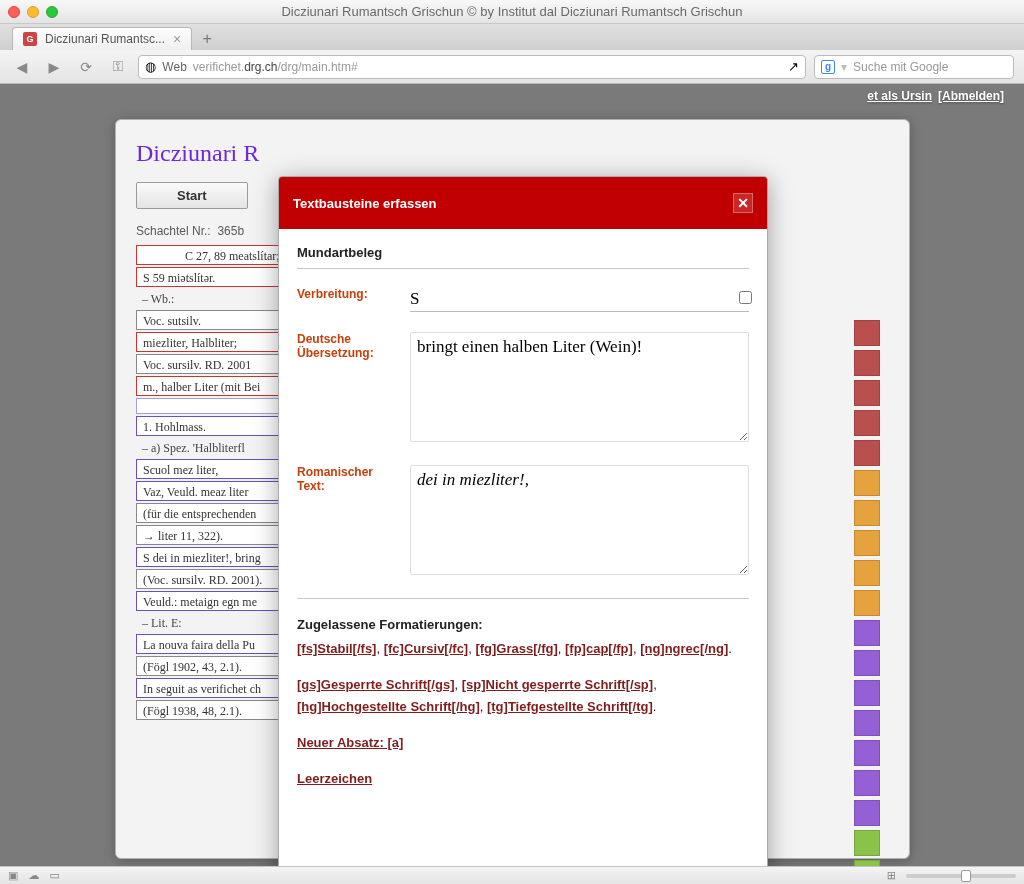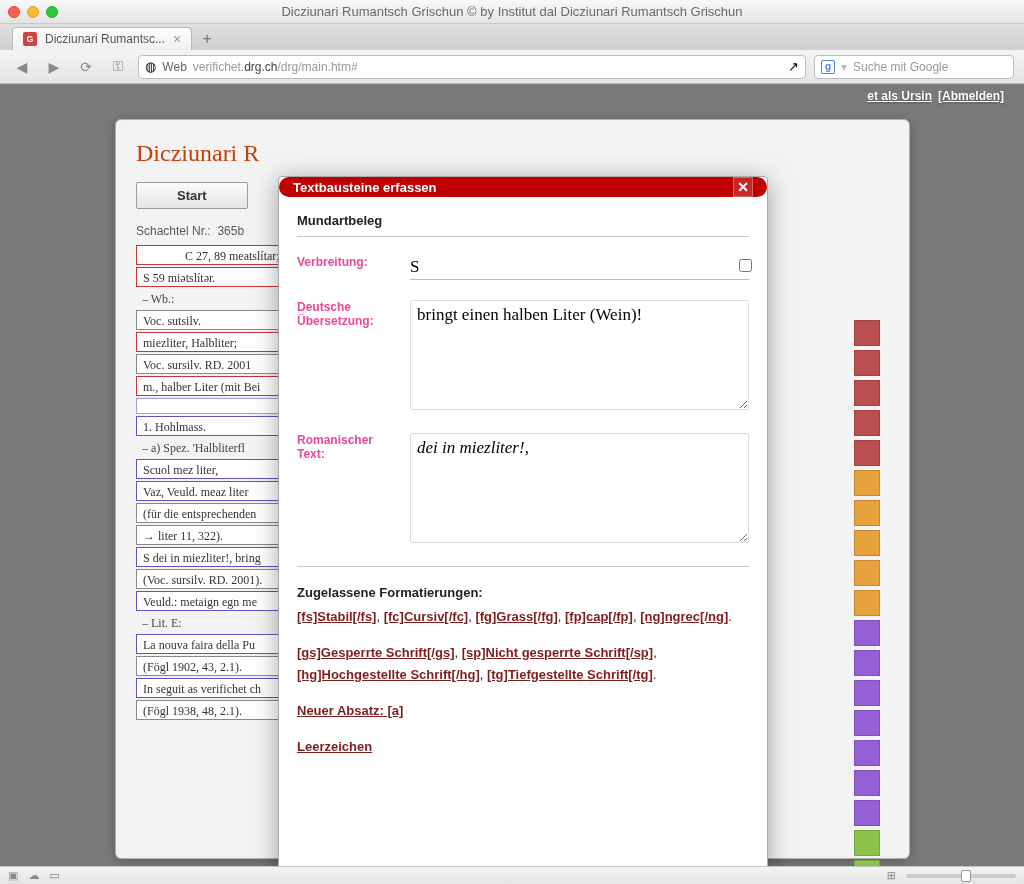--- a/index.html
+++ b/index.html
@@ -31,44 +31,44 @@
 .search-group { width:200px; display:flex; align-items:center; height:24px; background:#fff; border:1px solid #bbb; border-radius:4px; padding:0 6px; gap:6px; color:#999; font-size:12px; }
 .goog-box { width:14px; height:14px; border:1px solid #4285f4; display:flex; align-items:center; justify-content:center; color:#4285f4; font-size:10px; font-weight:bold; border-radius:2px; }
 
 
 .page { position:absolute; left:0; right:0; top:84px; bottom:18px; background:#7a7a7a; overflow:hidden; }
 .header-strip { height:24px; display:flex; justify-content:flex-end; align-items:center; padding-right:20px; color:#fff; font-size:12px; font-weight:bold; text-shadow:0 1px 2px rgba(0,0,0,.4); }
 .header-strip span { margin-left:6px; text-decoration: underline; }
 
 
 .main-panel { position:absolute; top:35px; left:115px; width:795px; height:740px; background:#f3f3f3; border:1px solid #b0b0b0; border-radius:6px; box-shadow:0 2px 12px rgba(0,0,0,.25); padding:20px; }
-.page-title { font-family: Georgia, serif; font-size:24px; color:#c2410c; margin-bottom:15px; }
+.page-title { font-family: Georgia, serif; font-size:24px; color:#6d28d9; margin-bottom:15px; }
 .start-btn { display:inline-block; padding:5px 40px; background:linear-gradient(#fafafa,#e4e4e4); border:1px solid #9a9a9a; border-radius:2px; font-size:13px; font-weight:bold; color:#333; margin-bottom:15px; }
 .small-label { color:#5a5a5a; font-size:12px; margin-bottom:7px; }
 
 
 .entry-col { width: 170px; }
 .entry-item { border:1px solid; padding:3px 6px; font-size:12px; color:#333; margin-bottom:2px; background:#fff; font-family: Georgia, serif; height:20px; overflow:hidden; white-space:nowrap; text-overflow:ellipsis; }
 .entry-item.blank { border:1px solid #a0a0d8; height:16px; }
 .sep-item { border:none; background:none; font-family:Georgia,serif; font-size:12px; color:#444; padding:3px 6px; }
 
 
 .swatches { position:absolute; right:25px; top:200px; width:30px; display:flex; flex-direction:column; gap:4px; }
 .sw { width:26px; height:26px; border:1px solid rgba(0,0,0,.15); }
 
 
 .modal-mask { position:absolute; inset:0; background:rgba(0,0,0,0); }
 .modal { position:absolute; top:92px; left:278px; width:490px; height:760px; background:#fff; border:1px solid #aaa; border-radius:4px; box-shadow:0 4px 24px rgba(0,0,0,.35); display:flex; flex-direction:column; overflow:hidden; }
-.modal-header { background:#c00000; color:#fff; font-weight:bold; font-size:13px; padding:0 14px; display:flex; justify-content:space-between; align-items:center;border-radius:12px; }
+.modal-header { background:#c00000; color:#fff; font-weight:bold; font-size:13px; padding:16px 14px; display:flex; justify-content:space-between; align-items:center; }
 .modal-close { background:rgba(255,255,255,.15); border:1px solid rgba(255,255,255,.3); width:20px; height:20px; display:flex; align-items:center; justify-content:center; font-size:14px; cursor:pointer; }
 .modal-body { padding:16px 18px 0 18px; overflow:auto; flex:1; font-size:13px; color:#222; }
 .modal-body h4 { font-size:13px; font-weight:bold; margin-bottom:4px; }
 .modal-body hr { border:none; border-top:1px solid #c8c8c8; margin:8px 0 18px 0; }
 .form-row { display:flex; gap:18px; margin-bottom:20px; align-items:flex-start; }
-.form-label { width:95px; font-weight:bold; font-size:12px; color:#ec4899; }
+.form-label { width:95px; font-weight:bold; font-size:12px; color:#c2410c; }
 .form-field { flex:1; position:relative; }
 .text-input { width:100%; border:none; border-bottom:1px solid #bbb; font-family:Georgia,serif; font-size:17px; padding:2px 0; }
 .text-area { width:100%; height:110px; border:1px solid #ddd; border-radius:2px; font-family:Georgia,serif; font-size:17px; padding:4px 6px; resize:both; }
 .chk { position:absolute; right:-3px; top:4px; }
 .format-title { font-weight:bold; margin-bottom:6px; }
 .fmt { text-decoration:underline; color:#7f1d1d; font-weight:bold; }
 .fmt-block { line-height:1.7; margin-bottom:14px; }
 
 
 .status-bar { position:absolute; left:0; right:0; bottom:0; height:18px; background:linear-gradient(#f4f4f4,#e4e4e4); border-top:1px solid #c4c4c4; display:flex; align-items:center; padding:0 8px; gap:10px; color:#888; font-size:11px; }

